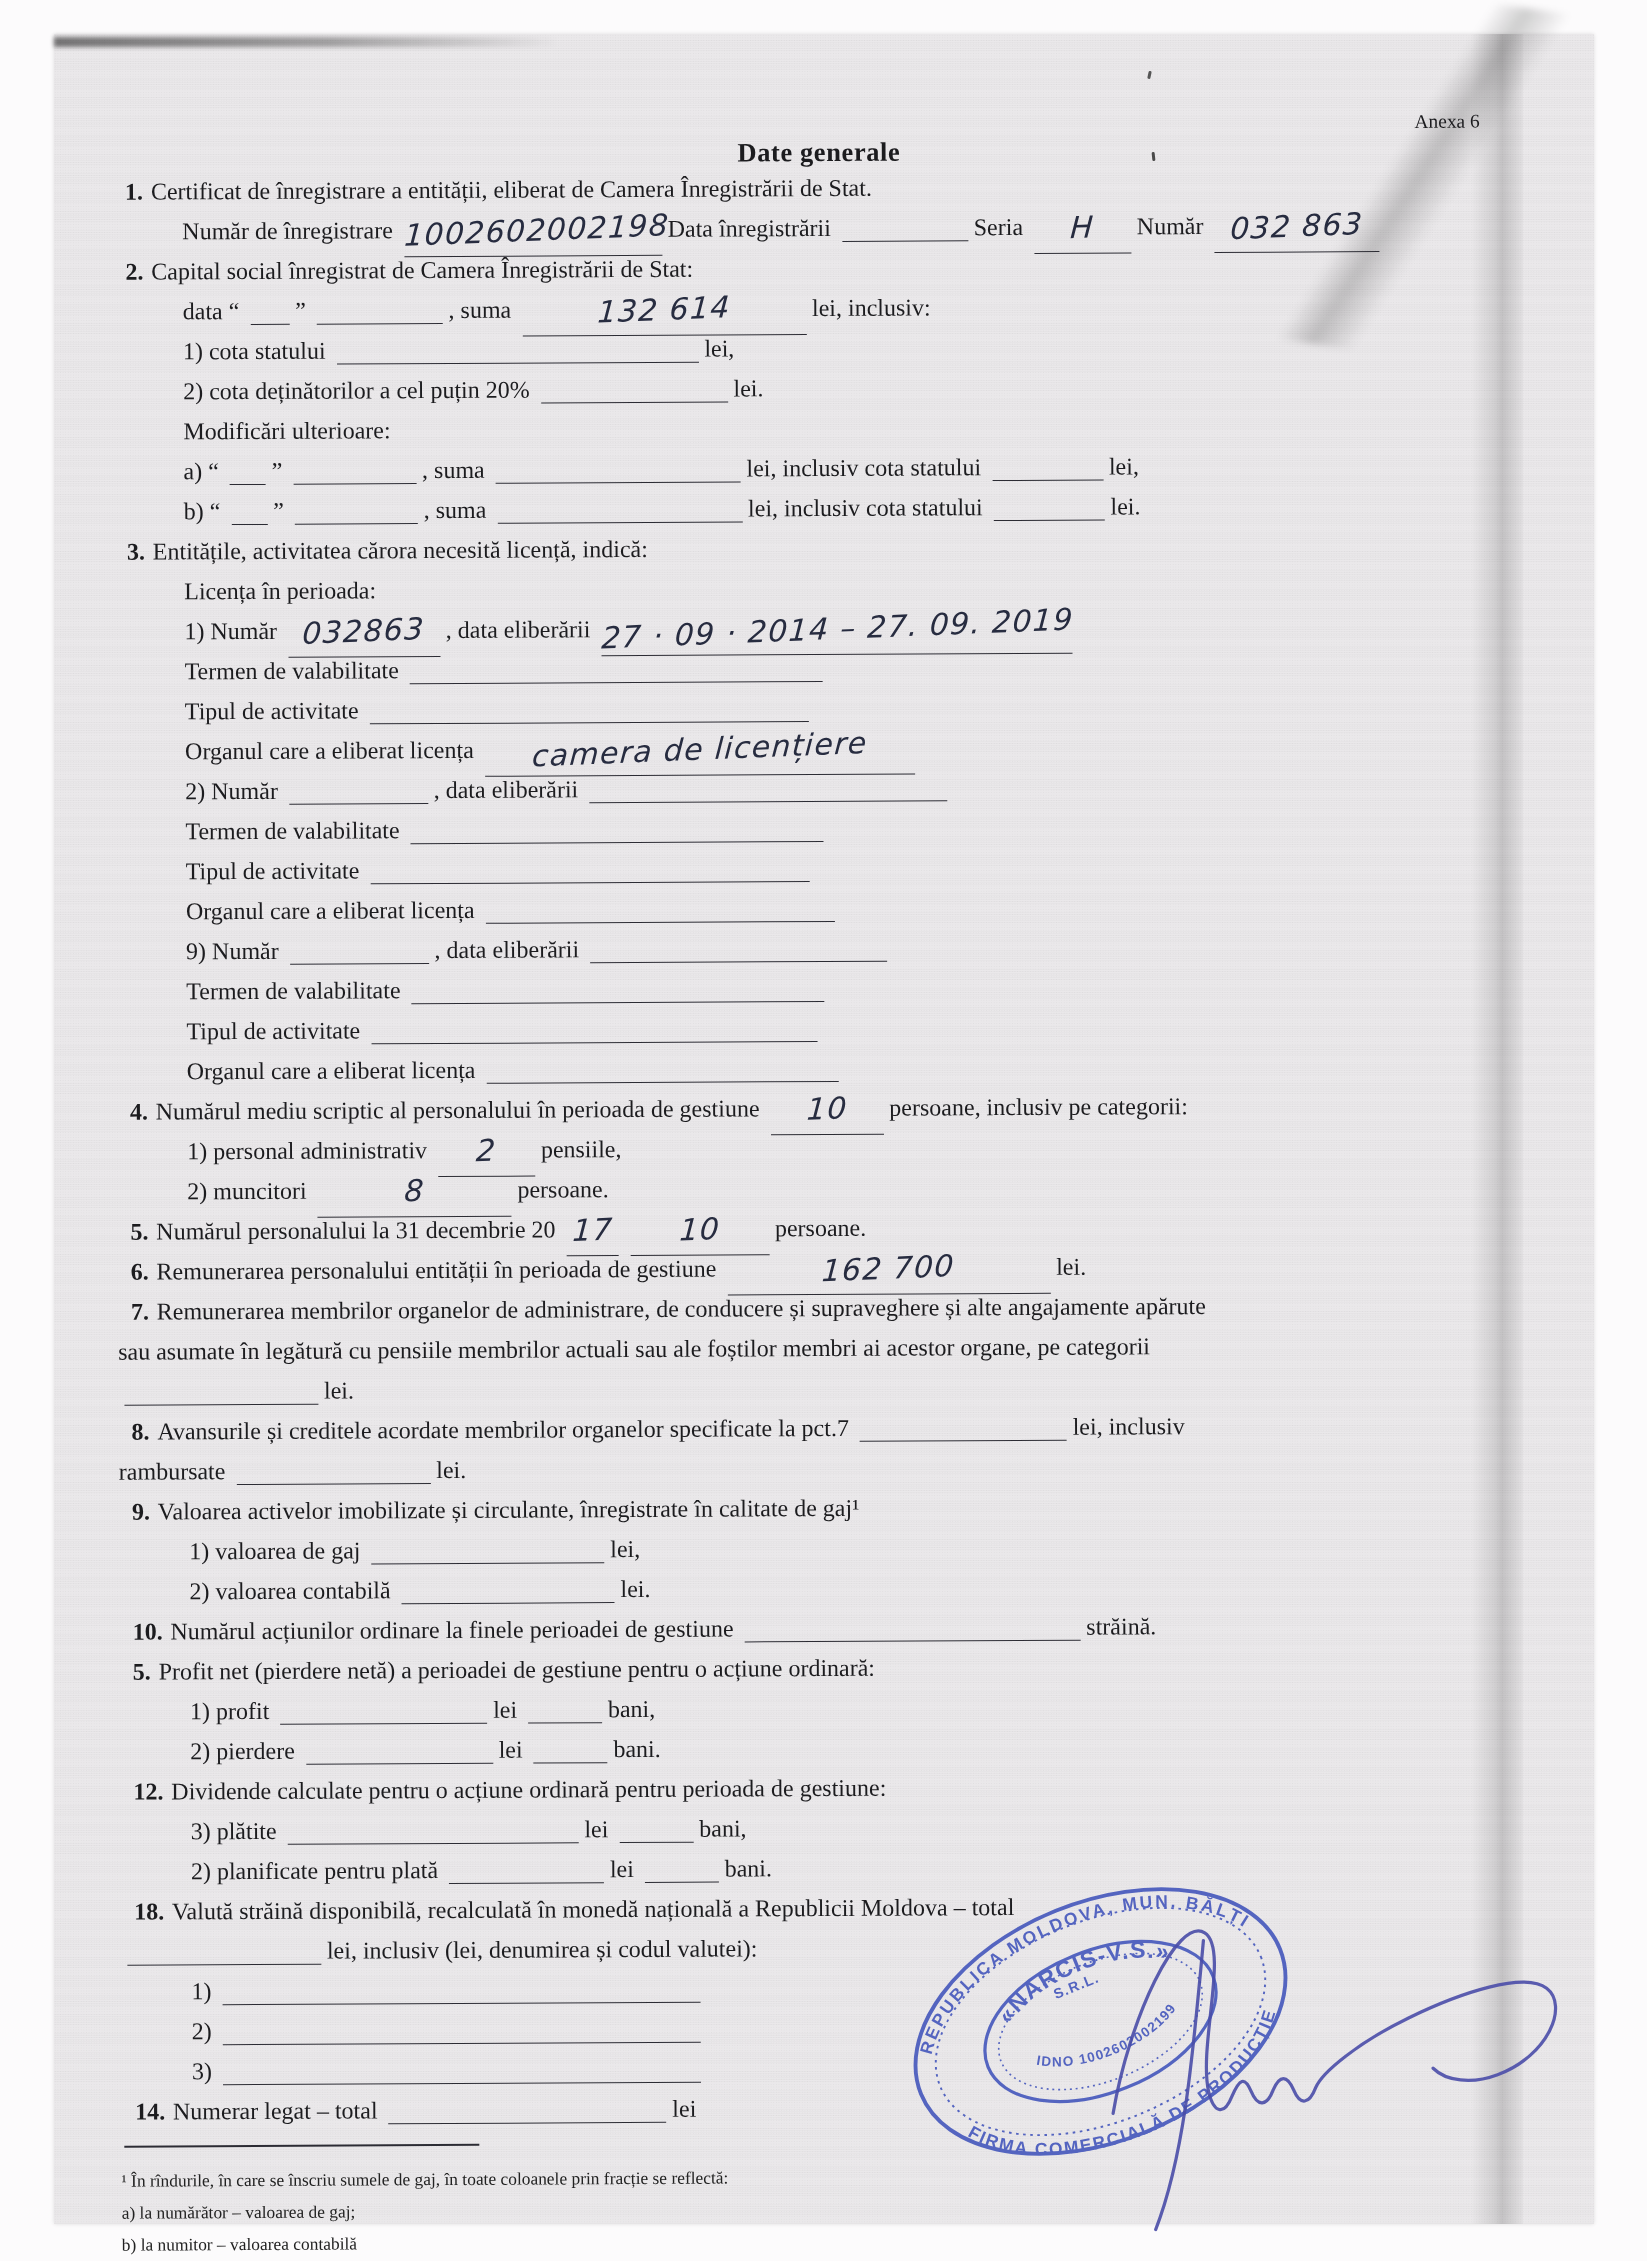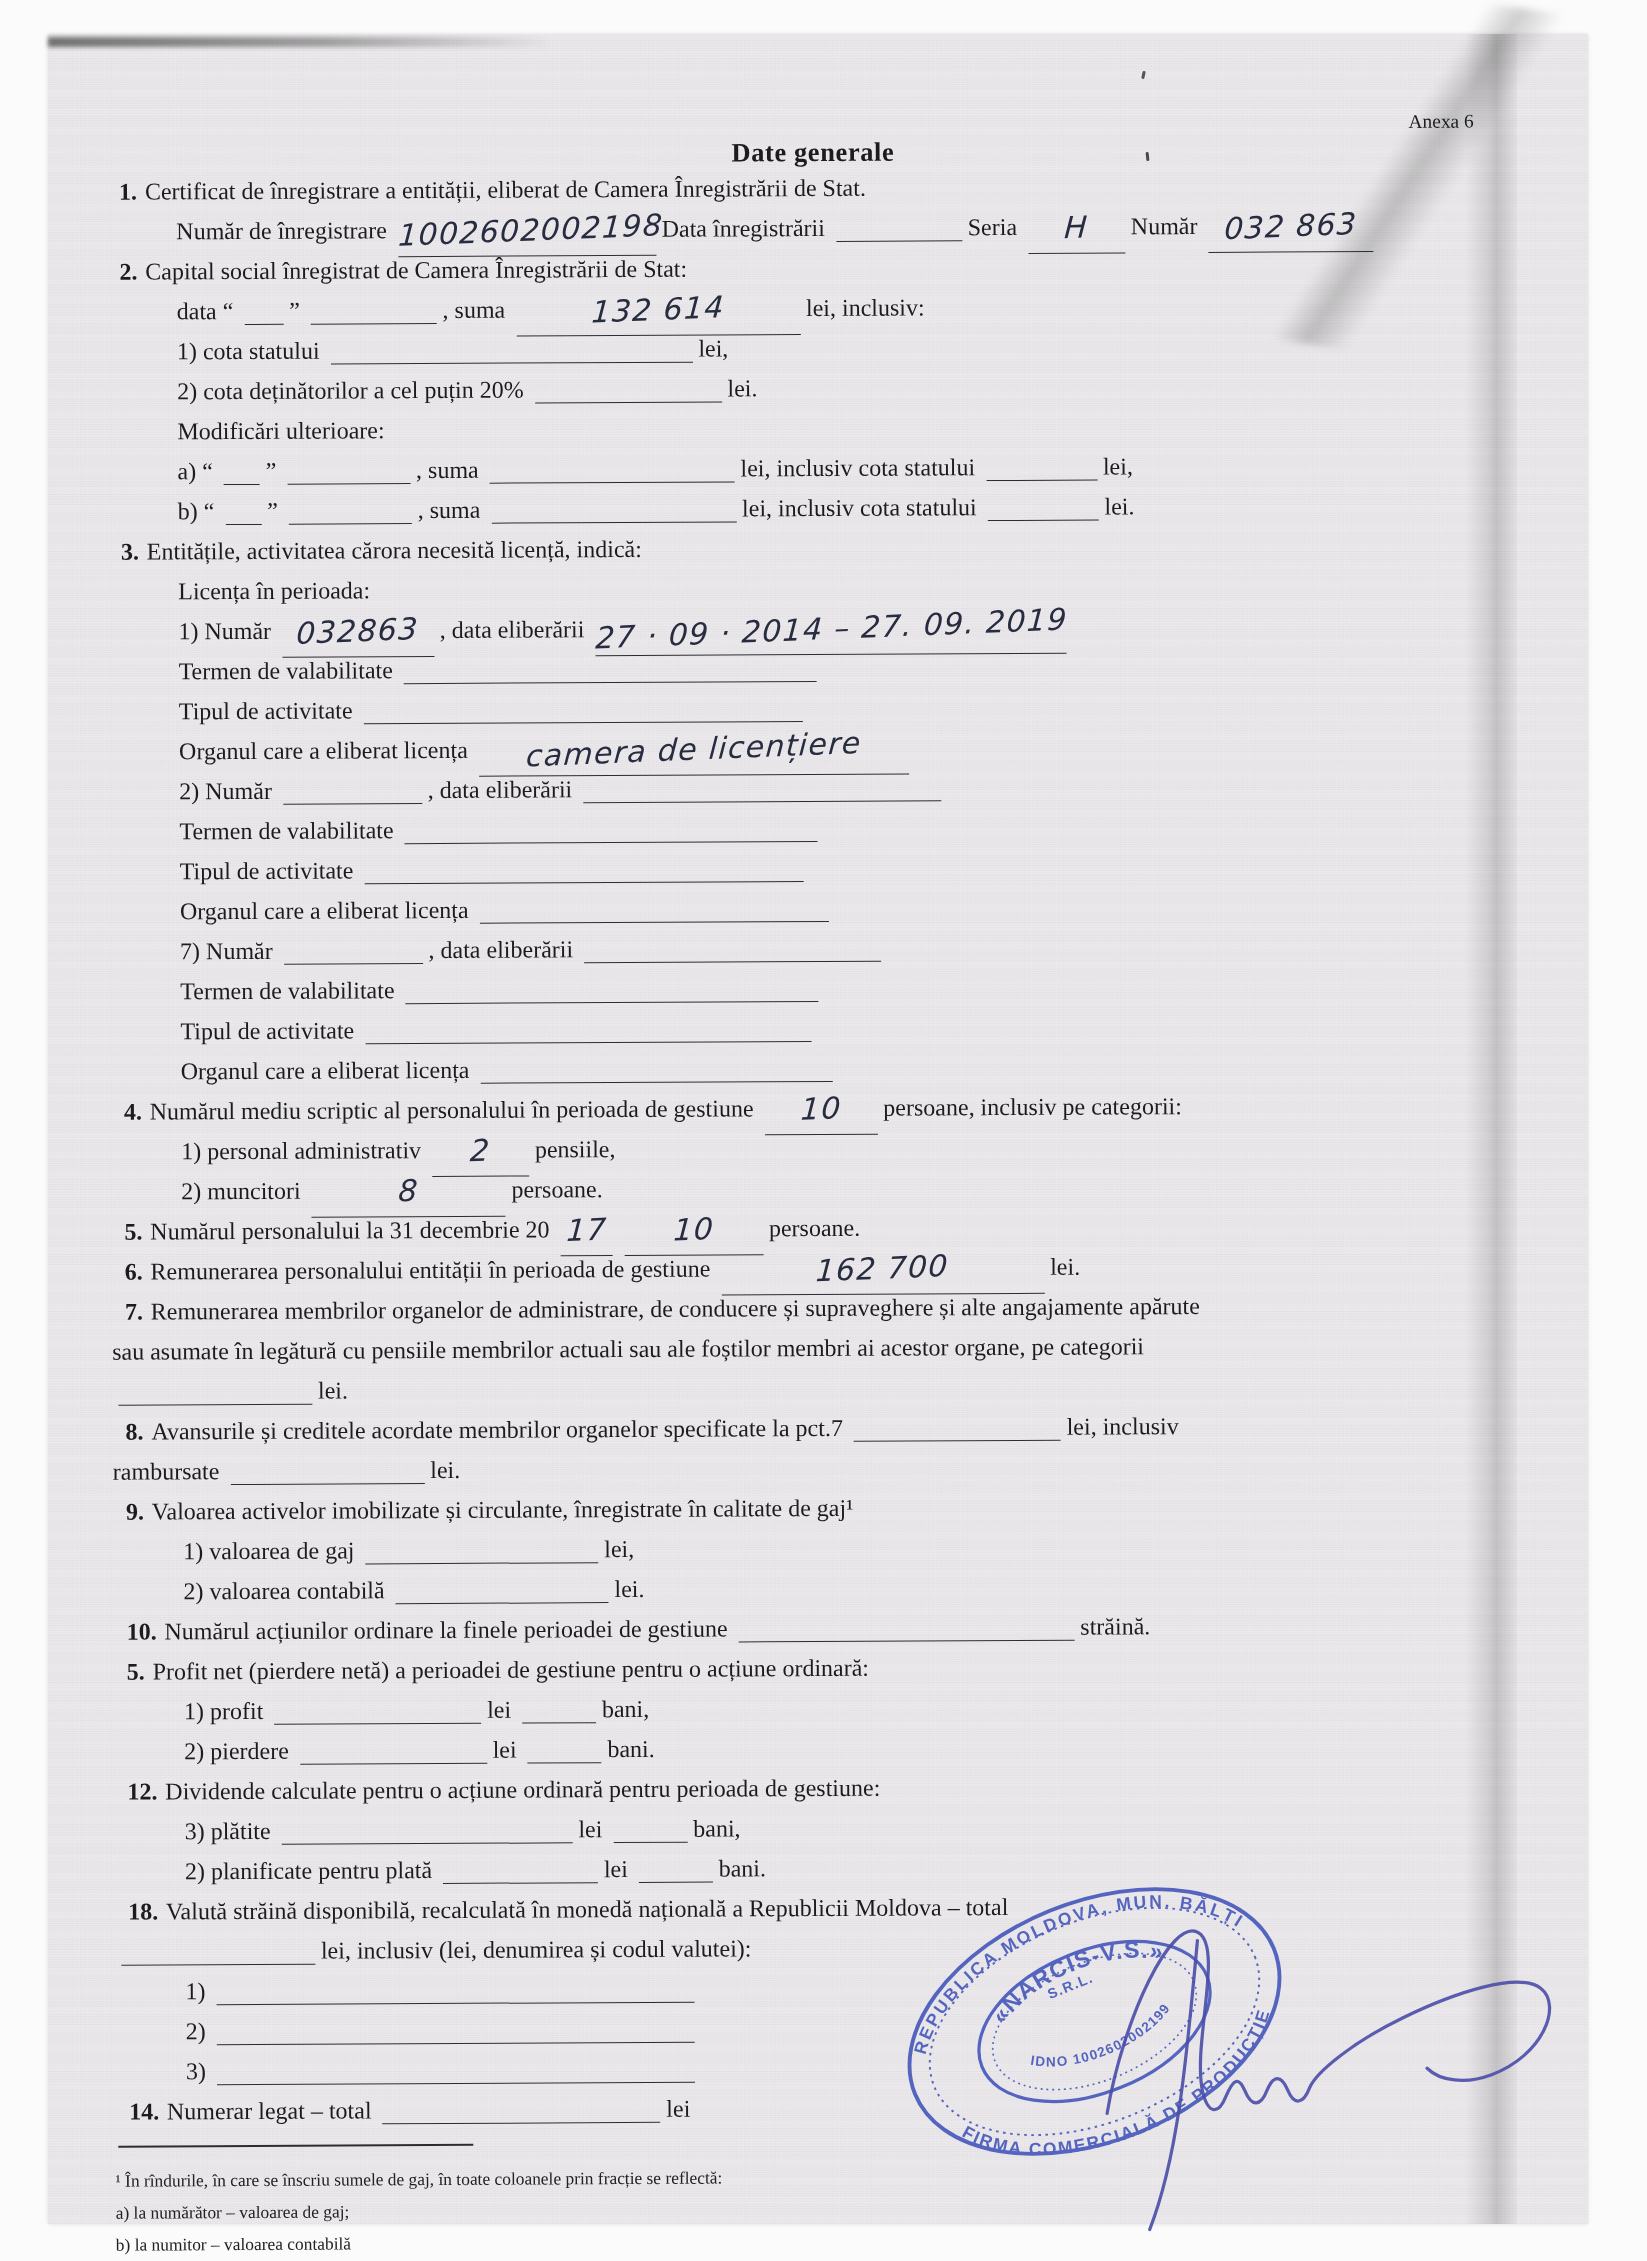--- a/index.html
+++ b/index.html
@@ -4,21 +4,21 @@
 <style>
   html,body{margin:0;padding:0;}
   body{
     width:1647px;height:2261px;position:relative;
     background:#fcfbfc;
     font-family:"Liberation Serif", serif;
     color:#1c1c1f;
     overflow:hidden;
   }
   .page{
-    position:absolute;left:48px;top:34px;width:1540px;height:2190px;
+    position:absolute;left:54px;top:34px;width:1540px;height:2190px;
     background-color:#eae8ea;
     background-image:
       radial-gradient(rgba(40,40,45,.05) 0.6px, transparent 0.6px),
       repeating-linear-gradient(0deg, rgba(0,0,0,.016) 0 0.6px, transparent 0.6px 1.9px);
     background-size:2.6px 2.6px, auto;
     box-shadow:0 0 3.9px rgba(0,0,0,.12);
   }
   
   .edge-smudge{
     position:absolute;left:0;top:2.6px;width:504px;height:10.3px;
@@ -104,21 +104,21 @@
         <div class="row ind-item"><span class="num">3.</span><span class="lbl">Entitățile, activitatea cărora necesită licență, indică:</span></div>
         <div class="row ind-sub"><span class="lbl">Licența în perioada:</span></div>
         <div class="row ind-sub"><span class="lbl">1) Număr</span><span class="field" style="width: 152px;"><span class="hw">032863</span></span><span class="lbl">, data eliberării</span><span class="field" style="width: 471px;"><span class="hw">27 · 09 · 2014 – 27. 09. 2019</span></span></div>
         <div class="row ind-sub"><span class="lbl">Termen de valabilitate</span><span class="field empty" style="width: 413px;"></span></div>
         <div class="row ind-sub"><span class="lbl">Tipul de activitate</span><span class="field empty" style="width: 439px;"></span></div>
         <div class="row ind-sub"><span class="lbl">Organul care a eliberat licența</span><span class="field" style="width: 430px;"><span class="hw">camera de licențiere</span></span></div>
         <div class="row ind-sub"><span class="lbl">2) Număr</span><span class="field empty" style="width: 139px;"></span><span class="lbl">, data eliberării</span><span class="field empty" style="width: 358px;"></span></div>
         <div class="row ind-sub"><span class="lbl">Termen de valabilitate</span><span class="field empty" style="width: 413px;"></span></div>
         <div class="row ind-sub"><span class="lbl">Tipul de activitate</span><span class="field empty" style="width: 439px;"></span></div>
         <div class="row ind-sub"><span class="lbl">Organul care a eliberat licența</span><span class="field empty" style="width: 349px;"></span></div>
-        <div class="row ind-sub"><span class="lbl">7) Număr</span><span class="field empty" style="width: 139px;"></span><span class="lbl">, data eliberării</span><span class="field empty" style="width: 297px;"></span></div>
+        <div class="row ind-sub"><span class="lbl">9) Număr</span><span class="field empty" style="width: 139px;"></span><span class="lbl">, data eliberării</span><span class="field empty" style="width: 297px;"></span></div>
         <div class="row ind-sub"><span class="lbl">Termen de valabilitate</span><span class="field empty" style="width: 413px;"></span></div>
         <div class="row ind-sub"><span class="lbl">Tipul de activitate</span><span class="field empty" style="width: 446px;"></span></div>
         <div class="row ind-sub"><span class="lbl">Organul care a eliberat licența</span><span class="field empty" style="width: 352px;"></span></div>
         <div class="row ind-item"><span class="num">4.</span><span class="lbl">Numărul mediu scriptic al personalului în perioada de gestiune</span><span class="field" style="width: 113px;"><span class="hw">10</span></span><span class="lbl">persoane, inclusiv pe categorii:</span></div>
         <div class="row ind-sub"><span class="lbl">1) personal administrativ</span><span class="field" style="width: 97px;"><span class="hw">2</span></span><span class="lbl">pensiile,</span></div>
         <div class="row ind-sub"><span class="lbl">2) muncitori</span><span class="field" style="width: 194px;"><span class="hw">8</span></span><span class="lbl">persoane.</span></div>
         <div class="row ind-item"><span class="num">5.</span><span class="lbl">Numărul personalului la 31 decembrie 20</span><span class="field" style="width: 52px;"><span class="hw">17</span></span><span class="field" style="width: 139px;"><span class="hw">10</span></span><span class="lbl">persoane.</span></div>
         <div class="row ind-item"><span class="num">6.</span><span class="lbl">Remunerarea personalului entității în perioada de gestiune</span><span class="field" style="width: 323px;"><span class="hw">162 700</span></span><span class="lbl">lei.</span></div>
         <div class="row ind-item"><span class="num">7.</span><span class="lbl">Remunerarea membrilor organelor de administrare, de conducere și supraveghere și alte angajamente apărute</span></div>
         <div class="row ind-flush"><span class="lbl">sau asumate în legătură cu pensiile membrilor actuali sau ale foștilor membri ai acestor organe, pe categorii</span></div>

